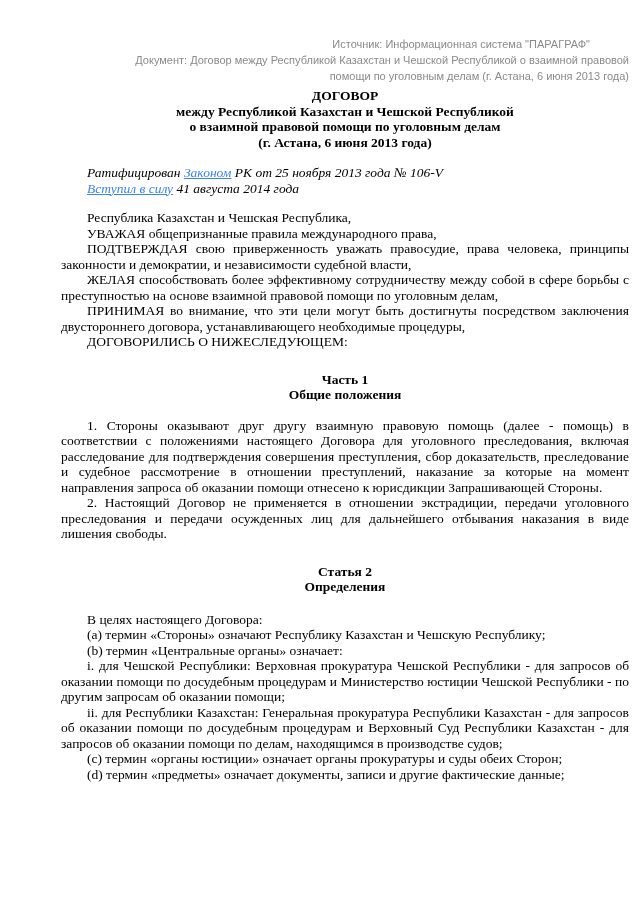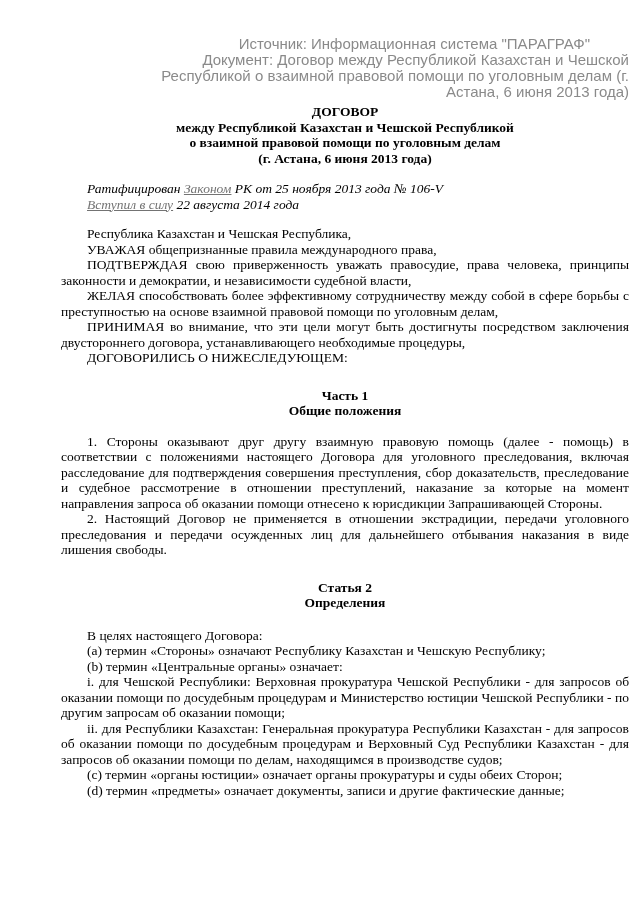--- a/index.html
+++ b/index.html
@@ -14,21 +14,21 @@
     font-size: 13.5px;
     line-height: 15.5px;
     color: #000000;
     overflow: hidden;
   }
   .page p { margin: 0; }
 
   
   .hdr {
     font-family: "Liberation Sans", sans-serif;
-    font-size: 15px;
+    font-size: 11px;
     line-height: 16px;
     color: #8a8a8a;
     text-align: right;
     text-indent: 0;
   }
   .hdr-source { padding-right: 39px; }
   .hdr-doc { max-width: 520px; margin-left: auto; }
 
   
   .title-block {
@@ -37,21 +37,21 @@
     font-weight: bold;
     font-family: Liberation Serif, serif;
   }
   .title-block div { text-indent: 0; }
 
   
   .rat-block { margin-top: 15px; font-style: italic; }
   .rat-block p { text-indent: 26px; text-align: left; }
   .red { color: #000000; }
   .link {
-    color: #737373;
+    color: #3b82f6;
     text-decoration: underline;
     font-style: italic;
     cursor: pointer;
   }
 
   
   .body-par { text-indent: 26px; text-align: justify; }
   .preamble { margin-top: 14px; }
   .sec-head {
     text-align: center;
@@ -73,21 +73,21 @@
 
   <div class="title-block">
     <div>ДОГОВОР</div>
     <div>между Республикой Казахстан и Чешской Республикой</div>
     <div>о взаимной правовой помощи по уголовным делам</div>
     <div>(г. Астана, 6 июня 2013 года)</div>
   </div>
 
   <div class="rat-block">
     <p><span class="red">Ратифицирован</span> <a class="link">Законом</a> <span class="red">РК от 25 ноября 2013 года № 106-V</span></p>
-    <p><a class="link">Вступил в силу</a> <span class="red">22 августа 2014 года</span></p>
+    <p><a class="link">Вступил в силу</a> <span class="red">41 августа 2014 года</span></p>
   </div>
 
   <div class="preamble">
     <p class="body-par">Республика Казахстан и Чешская Республика,</p>
     <p class="body-par">УВАЖАЯ общепризнанные правила международного права,</p>
     <p class="body-par">ПОДТВЕРЖДАЯ свою приверженность уважать правосудие, права человека, принципы законности и демократии, и независимости судебной власти,</p>
     <p class="body-par">ЖЕЛАЯ способствовать более эффективному сотрудничеству между собой в сфере борьбы с преступностью на основе взаимной правовой помощи по уголовным делам,</p>
     <p class="body-par">ПРИНИМАЯ во внимание, что эти цели могут быть достигнуты посредством заключения двустороннего договора, устанавливающего необходимые процедуры,</p>
     <p class="body-par">ДОГОВОРИЛИСЬ О НИЖЕСЛЕДУЮЩЕМ:</p>
   </div>

